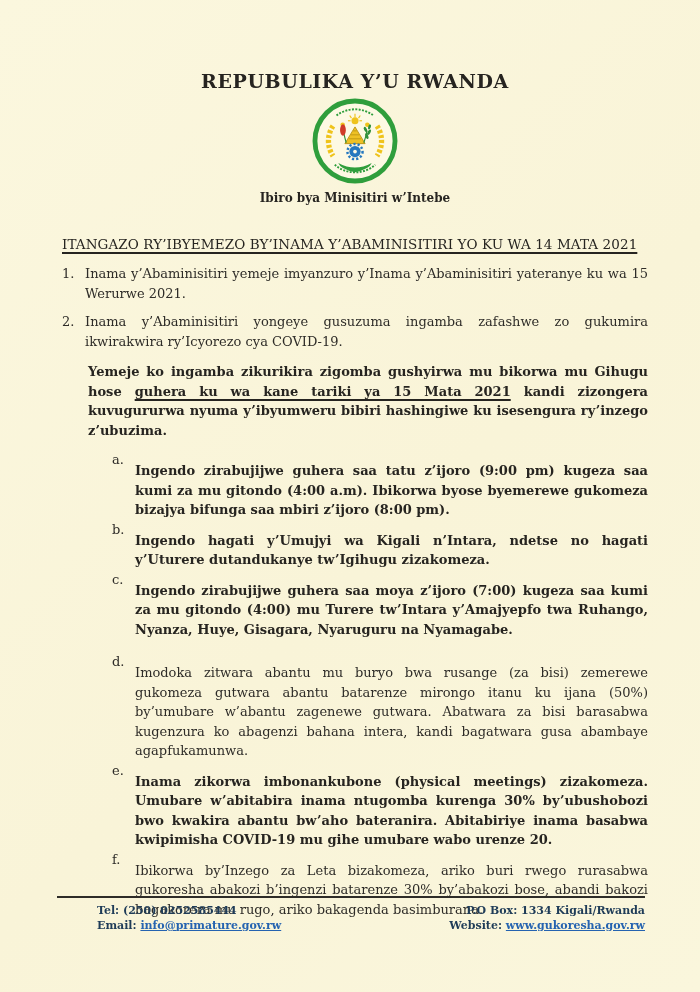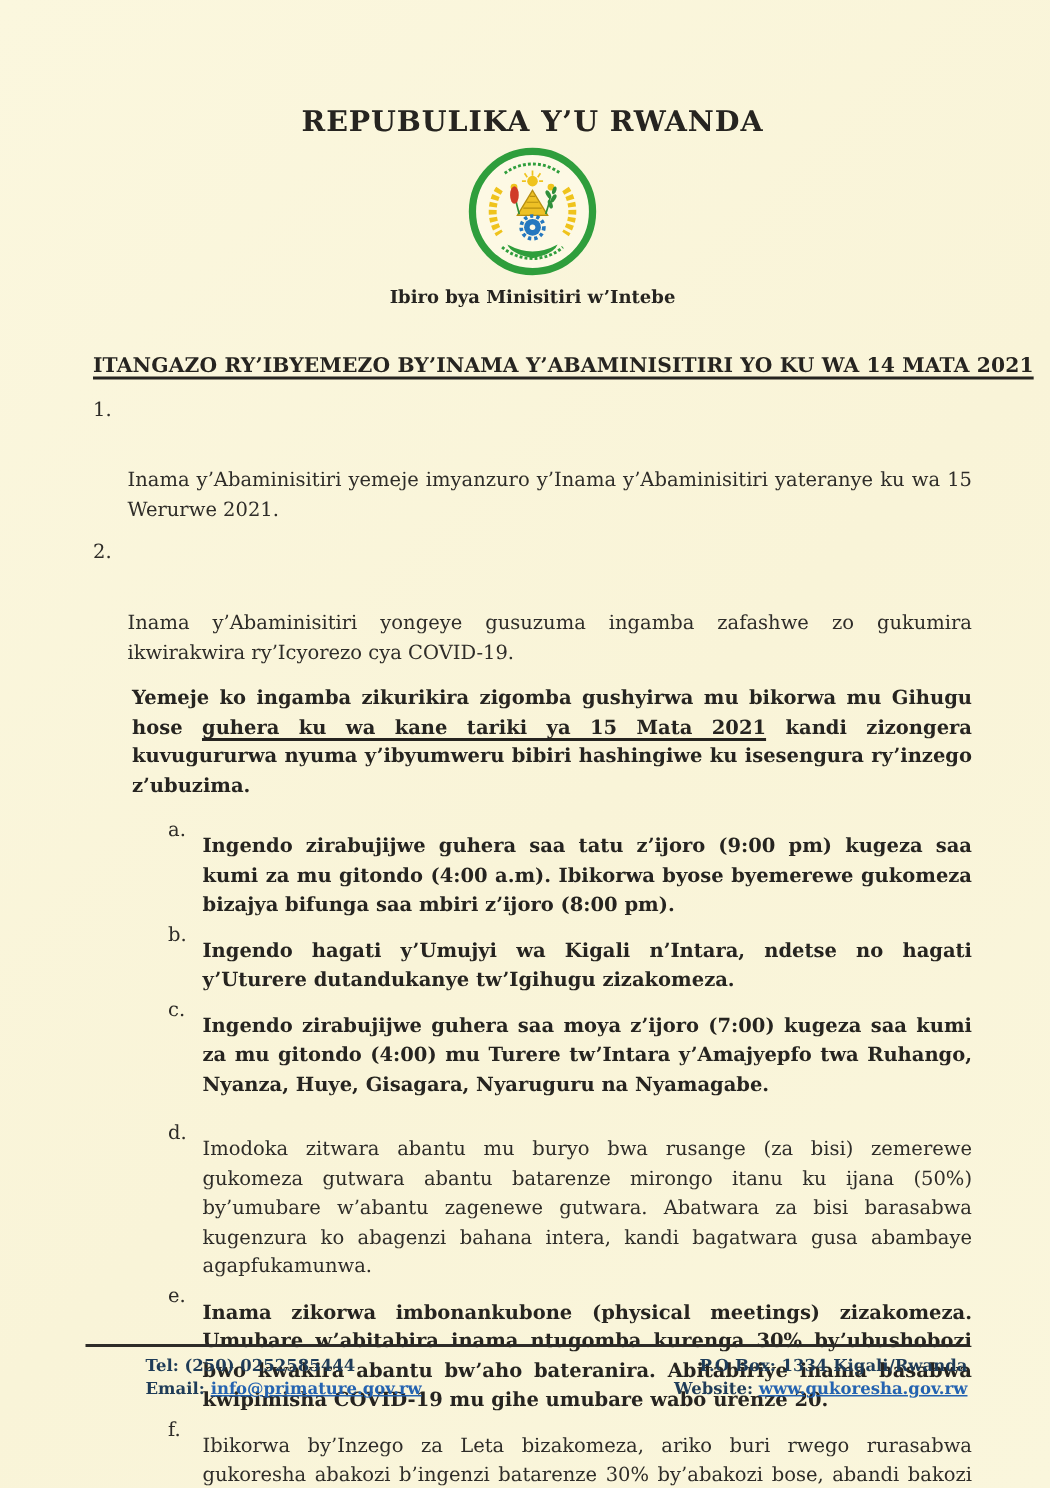--- a/index.html
+++ b/index.html
@@ -28,34 +28,34 @@
     text-align: center;
     font-size: 12px;
     font-weight: bold;
     margin-top: 3px;
     line-height: 21px;
     color: #262420;
   }
   .doc-title {
     margin-top: 27px;
     font-size: 13.5px;
-    font-weight: bold;
+    font-weight: normal;
     white-space: nowrap;
     text-decoration: underline;
     text-underline-offset: 3px;
     text-decoration-thickness: 1.5px;
     letter-spacing: 0.1px;
     color: #262420;
   }
   .body-text { font-size: 13px; line-height: 19.5px; text-align: justify; }
   .intro { margin-top: 19px; }
   .num-list { margin-top: 12px; }
   .num-item { display: flex; margin-bottom: 9px; }
   .num-item .num { width: 23px; flex: 0 0 23px; }
-  .num-item .txt { flex: 1; text-align: justify; margin-top: 47px; }
+  .num-item .txt { flex: 1; text-align: justify; }
   .emphasis-para {
     margin-left: 26px;
     margin-top: 11px;
     font-weight: bold;
     text-align: justify;
     color: #262420;
   }
   .emphasis-para .und {
     text-decoration: underline;
     text-underline-offset: 3px;

